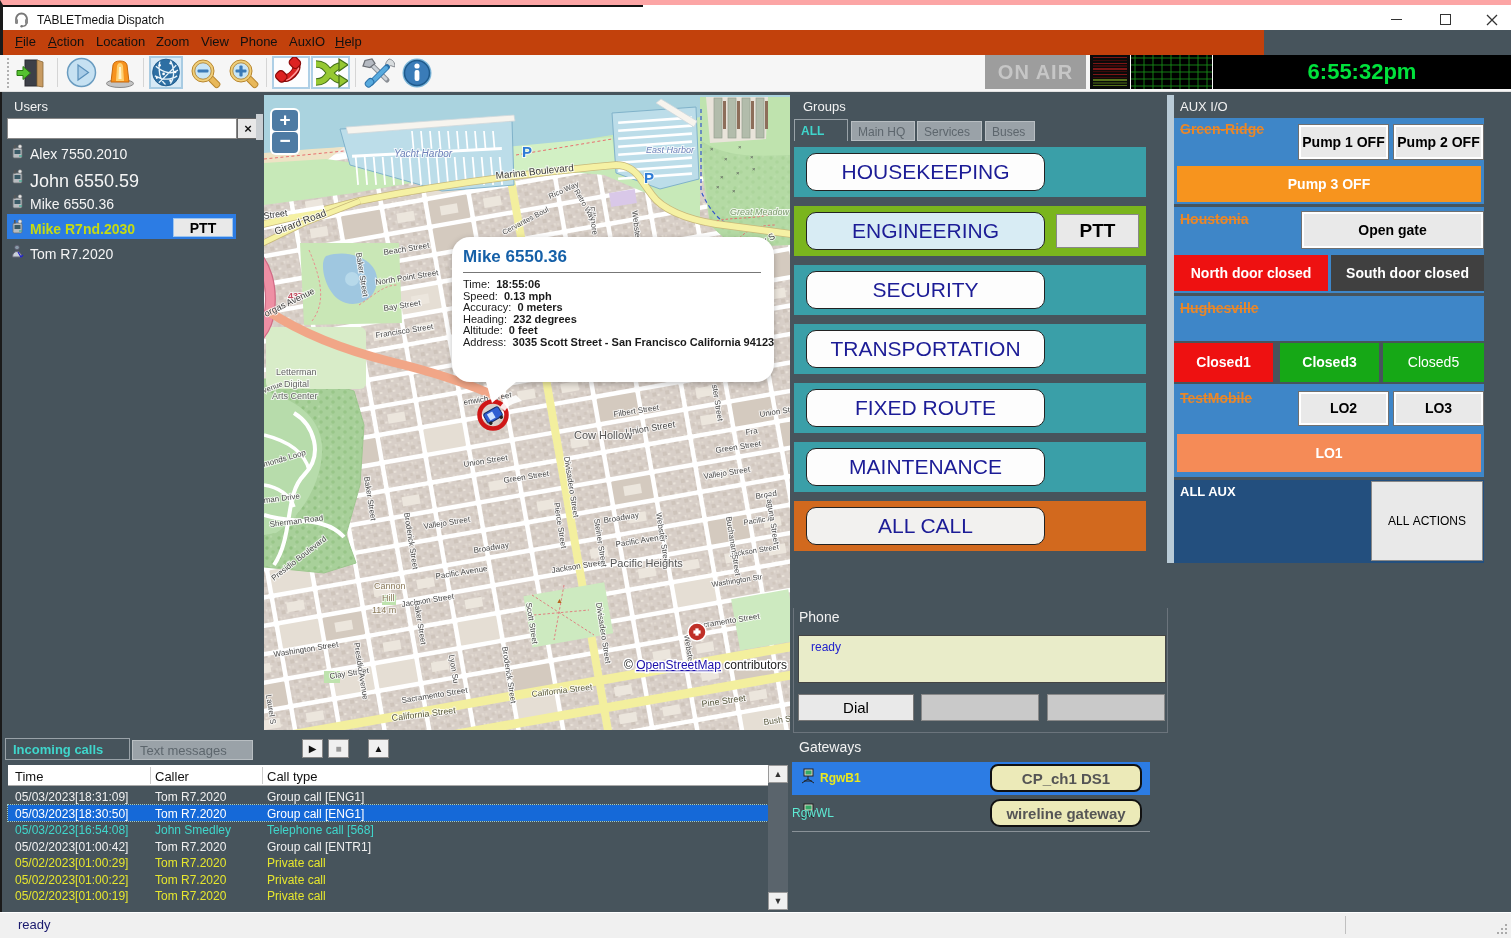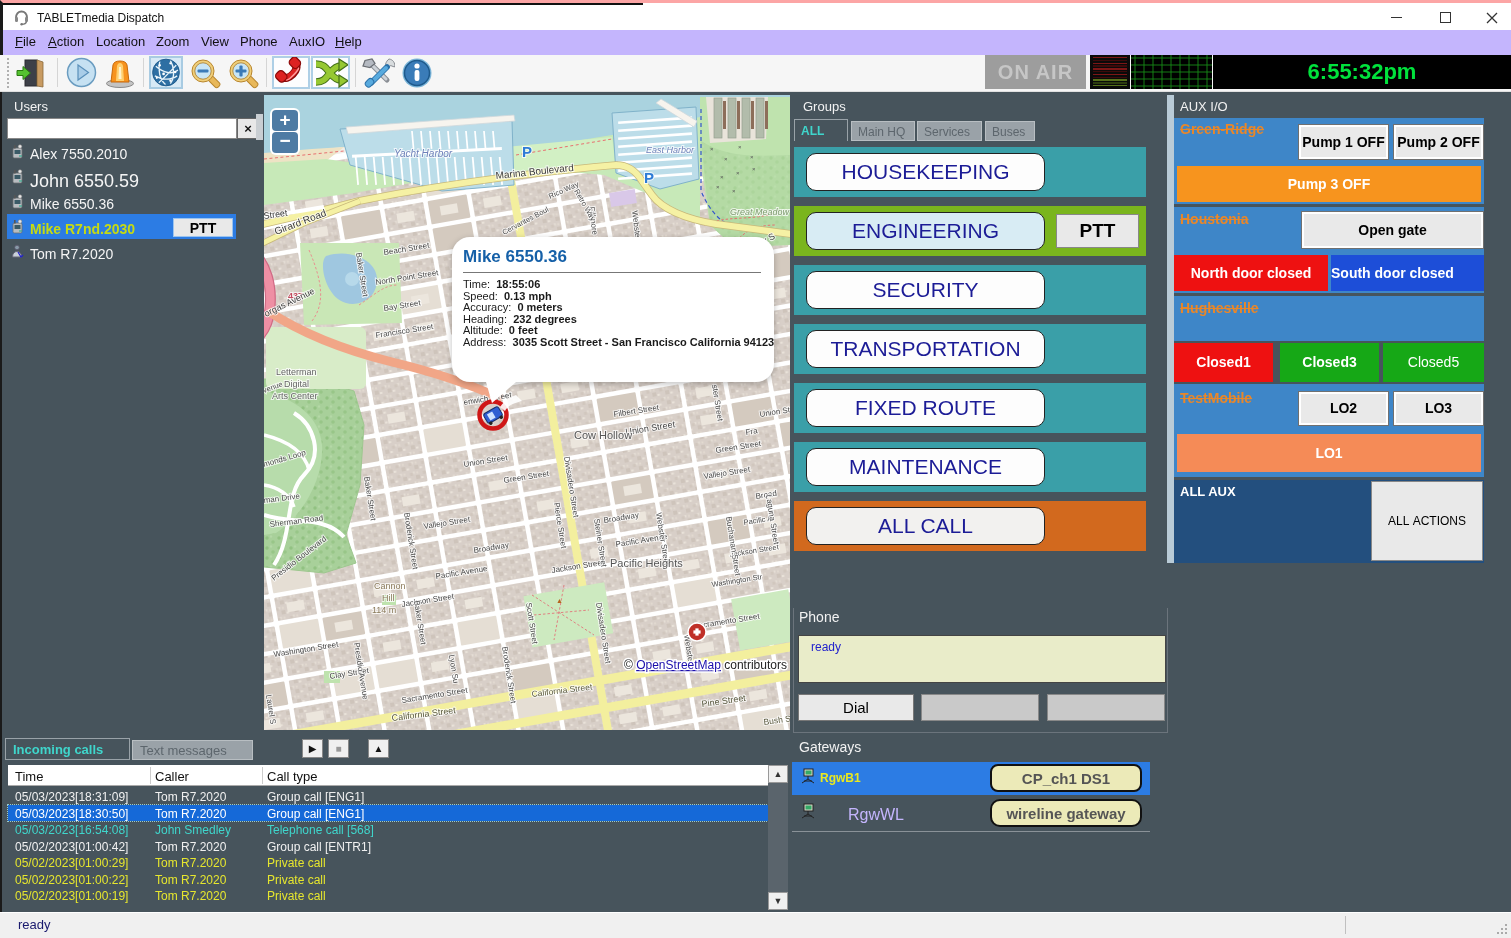--- a/index.html
+++ b/index.html
@@ -1,18 +1,18 @@
 <!DOCTYPE html>
 <html><head><meta charset="utf-8"><style>
 
 *{margin:0;padding:0;box-sizing:border-box}
 body{font-family:"Liberation Sans",sans-serif;width:1511px;height:938px;position:relative;overflow:hidden;background:#47545c}
 .abs{position:absolute}
-.titlebar{left:0;top:0;width:1511px;height:30px;background:#fff;border-top:3px solid #fca5a5;border-left:3px solid #1a1a1a}
-.menubar{left:0;top:30px;width:1511px;height:25px;background:#c4b5fd;border-left:3px solid #1a1a1a}
+.titlebar{left:0;top:0;width:1511px;height:30px;background:#fff;border-top:5px solid #fca5a5;border-left:3px solid #1a1a1a}
+.menubar{left:0;top:30px;width:1264px;height:25px;background:#c2410c;border-left:3px solid #1a1a1a}
 .menubar span{position:absolute;top:4px;font-size:13px;color:#111}
 .toolbar{left:0;top:55px;width:1511px;height:37px;background:#f6f6f6;border-bottom:1px solid #e0e0e0}
 .tsep{position:absolute;top:58px;width:1px;height:29px;background:#d5d5d5}
 .panel-label{color:#f2f2f2;font-size:13px}
 .gbtn{position:absolute;background:#fdfdfd;border:1.5px solid #222;border-radius:10px;color:#1c1c96;text-align:center;font-size:21px}
 .auxbtn{position:absolute;border:1px solid #707070;background:#e9e9e9;color:#000;font-weight:bold;text-align:center;box-shadow:inset 0 0 0 2px #fff}
 .strike{font-weight:bold;font-size:14px;color:#e8872a;text-decoration:line-through}
 .cell{position:absolute;font-size:12px;white-space:nowrap}
 </style></head><body>
 
@@ -975,21 +975,21 @@
 <div class="abs panel-label" style="left:1180px;top:99px">AUX I/O</div>
 <div class="abs" style="left:1174px;top:118px;width:310px;height:86px;background:#3e86c8"></div>
 <div class="abs strike" style="left:1180px;top:121px">Green-Ridge</div>
 <div class="auxbtn" style="left:1298px;top:124px;width:91px;height:36px;font-size:14px;line-height:34px">Pump 1 OFF</div>
 <div class="auxbtn" style="left:1393px;top:124px;width:91px;height:36px;font-size:14px;line-height:34px">Pump 2 OFF</div>
 <div class="abs" style="left:1177px;top:166px;width:304px;height:36px;background:#f7941e;color:#fff;font-weight:bold;font-size:14px;text-align:center;line-height:36px">Pump 3 OFF</div>
 <div class="abs" style="left:1174px;top:207px;width:310px;height:86px;background:#3e86c8"></div>
 <div class="abs strike" style="left:1180px;top:211px">Houstonia</div>
 <div class="auxbtn" style="left:1301px;top:211px;width:183px;height:38px;font-size:14px;line-height:36px">Open gate</div>
 <div class="abs" style="left:1174px;top:255px;width:154px;height:36px;background:#ee1111;color:#fff;font-weight:bold;font-size:14px;text-align:center;line-height:36px">North door closed</div>
-<div class="abs" style="left:1331px;top:255px;width:153px;height:36px;background:#1d4ed8;color:#fff;font-weight:bold;font-size:14px;text-align:left;line-height:36px">South door closed</div>
+<div class="abs" style="left:1331px;top:255px;width:153px;height:36px;background:#404040;color:#fff;font-weight:bold;font-size:14px;text-align:center;line-height:36px">South door closed</div>
 <div class="abs" style="left:1174px;top:296px;width:310px;height:45px;background:#3e86c8"></div>
 <div class="abs strike" style="left:1180px;top:300px">Hughesville</div>
 <div class="abs" style="left:1174px;top:343px;width:99px;height:39px;background:#ee1111;color:#fff;font-weight:bold;font-size:14px;text-align:center;line-height:39px">Closed1</div>
 <div class="abs" style="left:1280px;top:343px;width:99px;height:39px;background:#16a816;color:#fff;font-weight:bold;font-size:14px;text-align:center;line-height:39px">Closed3</div>
 <div class="abs" style="left:1383px;top:343px;width:101px;height:39px;background:#16a816;color:#fff;font-weight:normal;font-size:14px;text-align:center;line-height:39px">Closed5</div>
 <div class="abs" style="left:1174px;top:384px;width:310px;height:93px;background:#3e86c8"></div>
 <div class="abs strike" style="left:1180px;top:390px">TestMobile</div>
 <div class="auxbtn" style="left:1298px;top:391px;width:91px;height:35px;font-size:14px;line-height:33px">LO2</div>
 <div class="auxbtn" style="left:1393px;top:391px;width:91px;height:35px;font-size:14px;line-height:33px">LO3</div>
 <div class="abs" style="left:1177px;top:434px;width:304px;height:38px;background:#f58b57;color:#fff;font-weight:bold;font-size:14px;text-align:center;line-height:38px">LO1</div>
@@ -1009,21 +1009,21 @@
       <rect x="5.5" y="2.5" width="6" height="4" fill="#3a6"></rect>
       <path d="M8,8 L8,11 M4,13 L12,13 M2,15 L8,11 L14,15" stroke="#222" stroke-width="1" fill="none"></path>
     </svg></div>
 <div class="abs" style="left:820px;top:771px;font-size:12px;font-weight:bold;color:#e8e820">RgwB1</div>
 <div class="abs" style="left:990px;top:764px;width:152px;height:28px;background:#eceab8;border:2px solid #111;border-radius:8px;color:#555;font-weight:bold;font-size:15px;text-align:center;line-height:25px">CP_ch1 DS1</div>
 <div class="abs" style="left:800px;top:803px"><svg width="16" height="16" viewBox="0 0 16 16">
       <rect x="4" y="1" width="9" height="7" fill="#d8d8c8" stroke="#222" stroke-width="1"></rect>
       <rect x="5.5" y="2.5" width="6" height="4" fill="#3a6"></rect>
       <path d="M8,8 L8,11 M4,13 L12,13 M2,15 L8,11 L14,15" stroke="#222" stroke-width="1" fill="none"></path>
     </svg></div>
-<div class="abs" style="left:848px;top:806px;font-size:16px;color:#c4b5fd">RgwWL</div>
+<div class="abs" style="left:792px;top:806px;font-size:12px;color:#5eead4">RgwWL</div>
 <div class="abs" style="left:990px;top:799px;width:152px;height:28px;background:#eceab8;border:2px solid #111;border-radius:10px;color:#555;font-weight:bold;font-size:15px;text-align:center;line-height:25px">wireline gateway</div>
 <div class="abs" style="left:792px;top:831px;width:358px;height:1px;background:#8a9298"></div>
 <div class="abs" style="left:5px;top:738px;width:125px;height:22px;background:#47545c;border:1px solid #99a2a8;color:#3fd6cc;font-size:13px;font-weight:bold;padding:3px 0 0 7px">Incoming calls</div>
 <div class="abs" style="left:132px;top:740px;width:121px;height:20px;background:#9aa2a8;border:1px solid #b8bec2;color:#5d666d;font-size:13px;padding:2px 0 0 7px">Text messages</div>
 <div class="abs" style="left:302px;top:739px;width:21px;height:19px;background:#f0f0f0;border:1px solid #888;color:#111;font-size:10px;text-align:center;line-height:18px">▶</div>
 <div class="abs" style="left:328px;top:739px;width:21px;height:19px;background:#f0f0f0;border:1px solid #888;color:#999;font-size:10px;text-align:center;line-height:18px">■</div>
 <div class="abs" style="left:368px;top:739px;width:21px;height:19px;background:#f0f0f0;border:1px solid #888;color:#111;font-size:10px;text-align:center;line-height:18px">▲</div>
 <div class="abs" style="left:8px;top:765px;width:760px;height:21px;background:#fff;border-bottom:1px solid #aaa"></div>
 <div class="abs" style="left:15px;top:769px;font-size:13px;color:#111">Time</div>
 <div class="abs" style="left:155px;top:769px;font-size:13px;color:#111">Caller</div>

